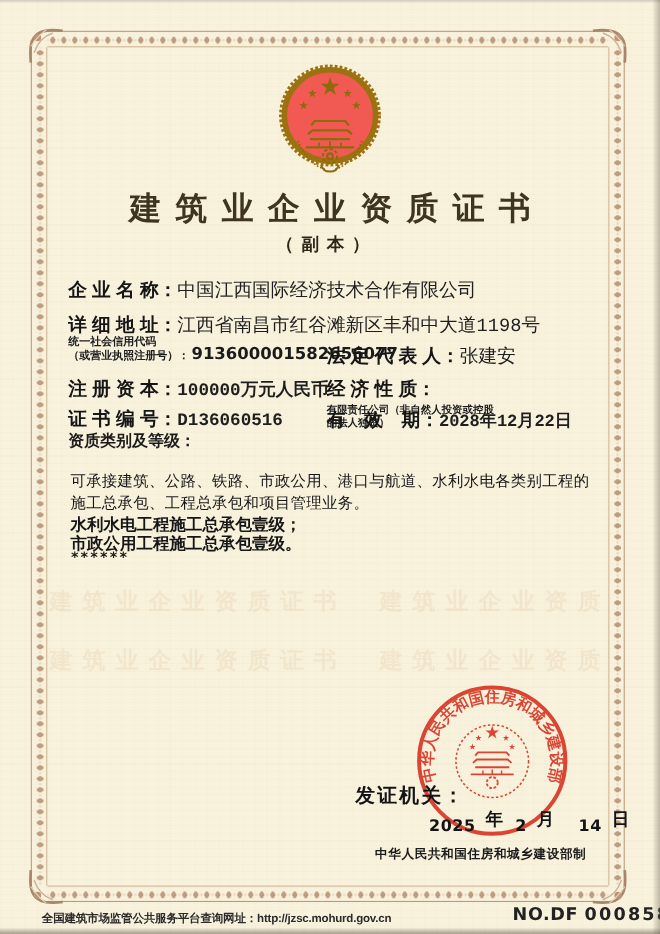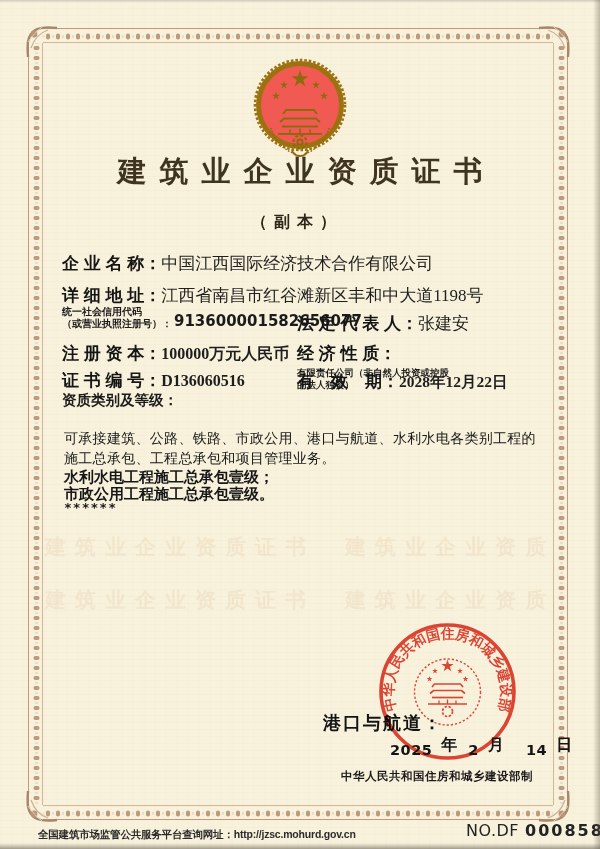--- a/index.html
+++ b/index.html
@@ -44,30 +44,30 @@
   .c-tr { right:-4px; top:-4px;    transform:scaleX(-1); }
   .c-bl { left:-4px;  bottom:-4px; transform:scaleY(-1); }
   .c-br { right:-4px; bottom:-4px; transform:scale(-1,-1); }
   
   .wm { position:absolute; left:45px; width:510px; font-size:21px; font-weight:bold;
         letter-spacing:9px; color:rgba(206,150,88,.12); white-space:nowrap; overflow:hidden;
         font-family:"Liberation Serif", serif; }
   .wm1 { top:533px; } .wm2 { top:586px; }
   
   .emblem { position:absolute; left:252px; top:58px; }
-  .title { position:absolute; top:152px; left:0; width:600px; text-align:center;
+  .title { position:absolute; top:170px; left:0; width:600px; text-align:center;
            font-family:"Liberation Serif", serif; font-weight:bold; font-size:29px;
            color:#3e3420; letter-spacing:13px; padding-left:13px; }
   .subtitle { position:absolute; top:212px; left:0; width:587px; text-align:center;
               font-weight:bold; font-size:16px; color:#2e2718; letter-spacing:7px; padding-left:7px; }
   
   .content { position:absolute; left:62px; top:250px; width:484px; height:280px; color:#1b1b1b; }
   .row { position:absolute; white-space:nowrap; }
   .f-label { font-weight:bold; font-size:17px; color:#151515; }
-  .f-value { font-size:17px; font-family:Liberation Serif, serif; color:#1e1e1e; }
+  .f-value { font-size:17px; font-family:Liberation Mono, monospace; color:#1e1e1e; }
   .r-company  { top:2px;   left:0; }
   .r-address  { top:34px;  left:0; }
   .r-credit   { top:56px;  left:0; }
   .r-legal    { top:62px;  left:235px; }
   .r-capital  { top:92px;  left:0; }
   .r-economic { top:92px;  left:235px; white-space:normal; width:248px; }
   .r-cert     { top:119px; left:0; }
   .r-validity { top:120px; left:235px; }
   .cc-label { display:inline-block; font-size:10px; line-height:11.5px; font-weight:bold; vertical-align:middle; }
   .cc-value { font-size:15px; font-weight:600; font-family:"DejaVu Sans", sans-serif; margin-left:2px; vertical-align:middle; position:relative; top:3px; }
@@ -94,21 +94,21 @@
            position:relative; top:5px; letter-spacing:.5px; }
   .d-u1 { margin-left:9px; } .d-n2 { margin-left:11px; } .d-u2 { margin-left:9px; }
   .d-n3 { margin-left:22px; } .d-u3 { margin-left:9px; }
   .made-by { position:absolute; left:341px; top:769px; font-weight:bold; font-size:11.5px;
              letter-spacing:.5px; color:#1a1a1a; }
   
   .footer-query { position:absolute; left:26px; top:828px; font-weight:bold; font-size:10.5px;
                   color:#2b2b2b; letter-spacing:-.2px;margin-left:12px; }
   .footer-serial { position:absolute; left:466px; top:821px; font-size:16px; color:#222;
                    font-family:"DejaVu Sans", sans-serif; white-space:nowrap; }
-  .serial-prefix { font-weight:normal; letter-spacing:.5px; }
+  .serial-prefix { font-weight:bold; letter-spacing:.5px; }
   .serial-num { font-weight:600; letter-spacing:2px; margin-left:6px; }
 </style>
 </head>
 <body>
 
 <div class="page">
 
   <div class="wm wm1">建筑业企业资质证书　建筑业企业资质证书　建筑业企业资质证书</div>
   <div class="wm wm2">建筑业企业资质证书　建筑业企业资质证书　建筑业企业资质证书</div>
 
@@ -202,21 +202,21 @@
       <span class="f-label">有　效　期：</span><span class="f-value" style="font-size:15.5px;font-weight:600">2028年12月22日</span>
     </div>
 
     <div class="row q-label">资质类别及等级：</div>
     <div class="row q-line q1">可承接建筑、公路、铁路、市政公用、港口与航道、水利水电各类别工程的施工总承包、工程总承包和项目管理业务。</div>
     <div class="row q-line q-bold q2">水利水电工程施工总承包壹级；</div>
     <div class="row q-line q-bold q3">市政公用工程施工总承包壹级。</div>
     <div class="row q4">******</div>
   </div>
 
-  <div class="issuer-label">港口与航道：</div>
+  <div class="issuer-label">发证机关：</div>
 
   <svg class="seal" viewBox="0 0 141 141">
     <defs>
       <polygon id="sstar" points="0,-1 0.2245,-0.309 0.951,-0.309 0.3633,0.118 0.5878,0.809 0,0.382 -0.5878,0.809 -0.3633,0.118 -0.951,-0.309 -0.2245,-0.309"></polygon>
       <path id="sealArc" d="M 19.3,89 A 54,54 0 1 1 121.3,89" fill="none"></path>
     </defs>
     <circle cx="70.5" cy="70.5" r="66.5" fill="none" stroke="#e03a2c" stroke-width="3.6"></circle>
     <text font-size="14" font-weight="bold" fill="#e03a2c" font-family="Liberation Sans, sans-serif">
       <textPath href="#sealArc" startOffset="0" textLength="206" lengthAdjust="spacingAndGlyphs">中华人民共和国住房和城乡建设部</textPath>
     </text>

